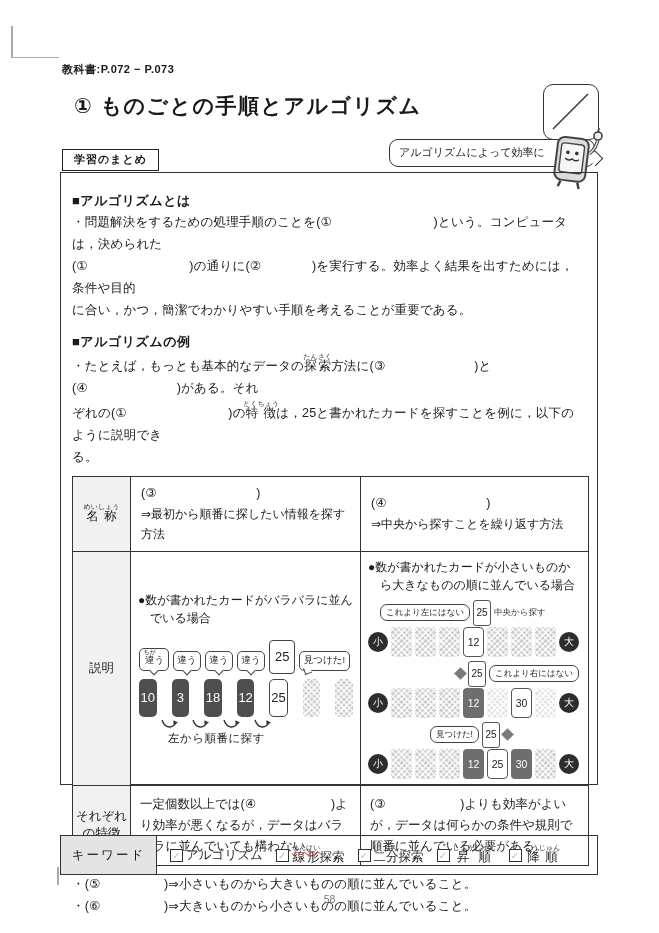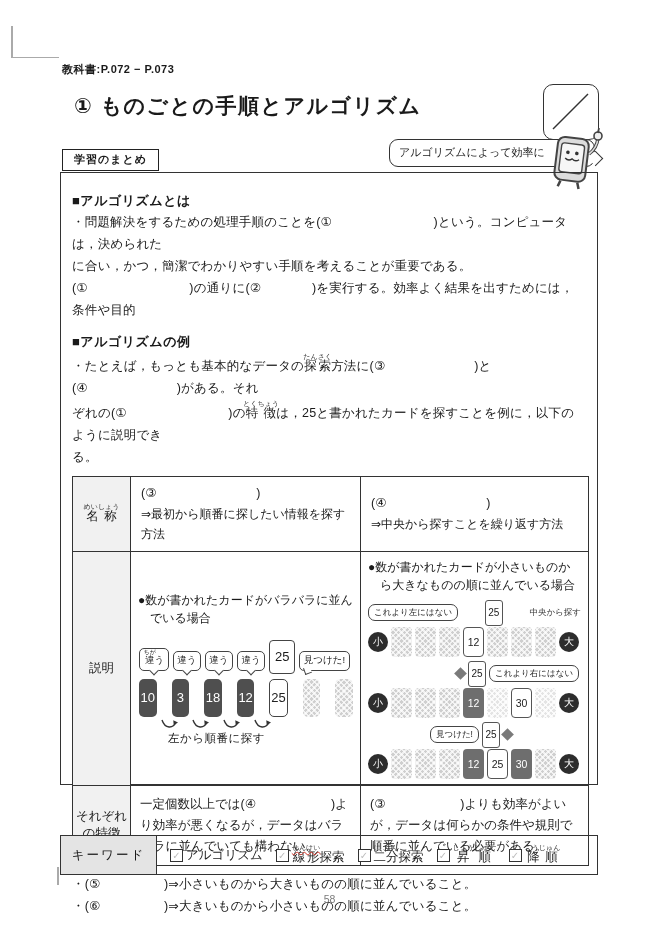--- a/index.html
+++ b/index.html
@@ -120,22 +120,22 @@
       <path d="M51,7 l1,-5" stroke="#444" stroke-width="1.8"></path>
     </svg>
   </div>
 
   <div class="summary-label">学習のまとめ</div>
 
   <div class="main-box">
 
     <div class="sec-head">■アルゴリズムとは</div>
     <div class="pline">・問題解決をするための処理手順のことを(①　　　　　　　　)という。コンピュータは，決められた</div>
+    <div class="pline">(①　　　　　　　　)の通りに(②　　　　)を実行する。効率よく結果を出すためには，条件や目的</div>
     <div class="pline">に合い，かつ，簡潔でわかりやすい手順を考えることが重要である。</div>
-    <div class="pline">(①　　　　　　　　)の通りに(②　　　　)を実行する。効率よく結果を出すためには，条件や目的</div>
 
     <div class="gap"></div>
 
     <div class="sec-head">■アルゴリズムの例</div>
     <div class="pline">
       <span>・たとえば，もっとも基本的なデータの</span><ruby><span>探索</span><rt>たんさく</rt></ruby><span>方法に(③　　　　　　　)と(④　　　　　　　)がある。それ</span>
     </div>
     <div class="pline">
       <span>ぞれの(①　　　　　　　　)の</span><ruby><span>特徴</span><rt>とくちょう</rt></ruby><span>は，25と書かれたカードを探すことを例に，以下のように説明でき</span>
     </div>
@@ -196,21 +196,21 @@
                   <path d="M2,2 C5,11 13,11 16,4" fill="none" stroke="#333" stroke-width="1.4"></path>
                   <polygon points="13.2,2.2 18,4.6 13.8,7.2" fill="#333"></polygon>
                 </svg>
           </div>
           <div class="seek-label">左から順番に探す</div>
         </td>
 
         <td class="cr exp-cell">
           <div class="caption">●数が書かれたカードが小さいものから大きなものの順に並んでいる場合</div>
 
-          <div class="brow" style="margin-top:5px; height:28px;justify-content:space-between;">
+          <div class="brow" style="margin-left:12px; margin-top:5px; height:28px;">
             <span class="sbubble">これより左にはない</span>
             <span class="scard">25</span>
             <span class="note">中央から探す</span>
           </div>
           <div class="brow">
             <span class="bcircle">小</span>
             <span class="bcard hatch"></span>
             <span class="bcard hatch"></span>
             <span class="bcard hatch"></span>
             <span class="bcard white">12</span>

